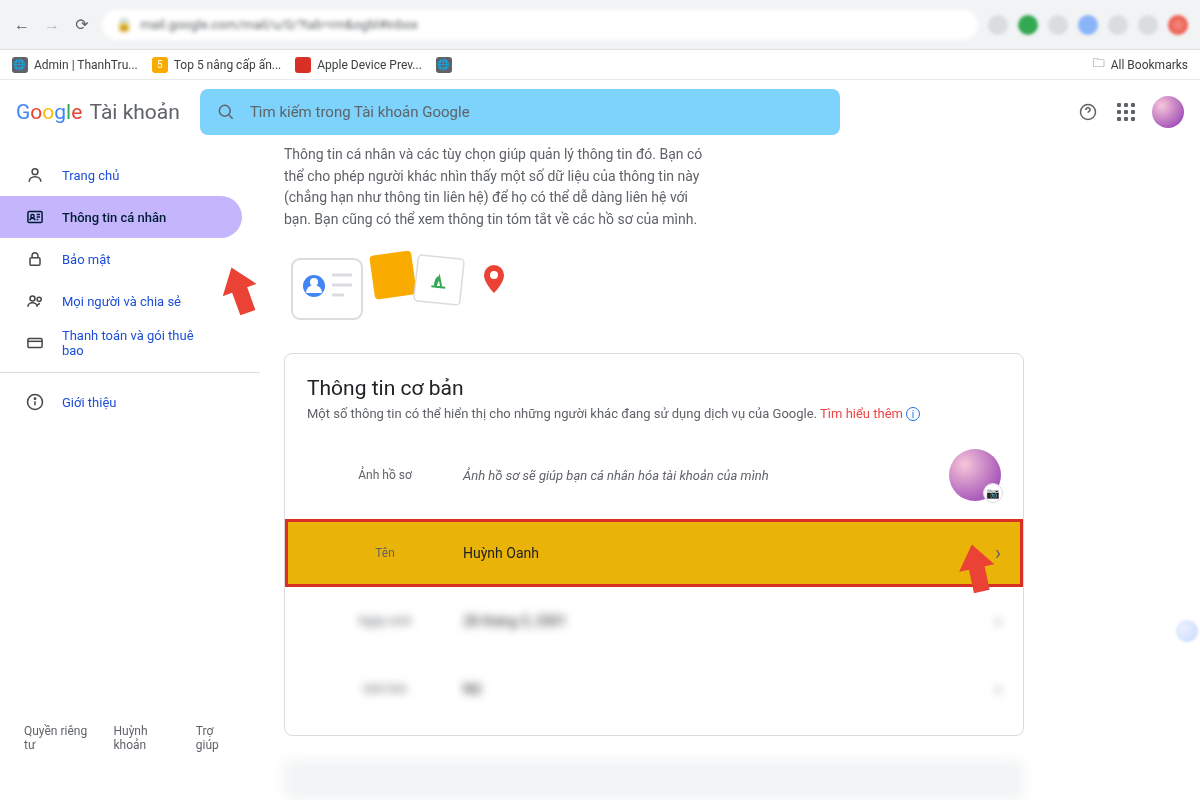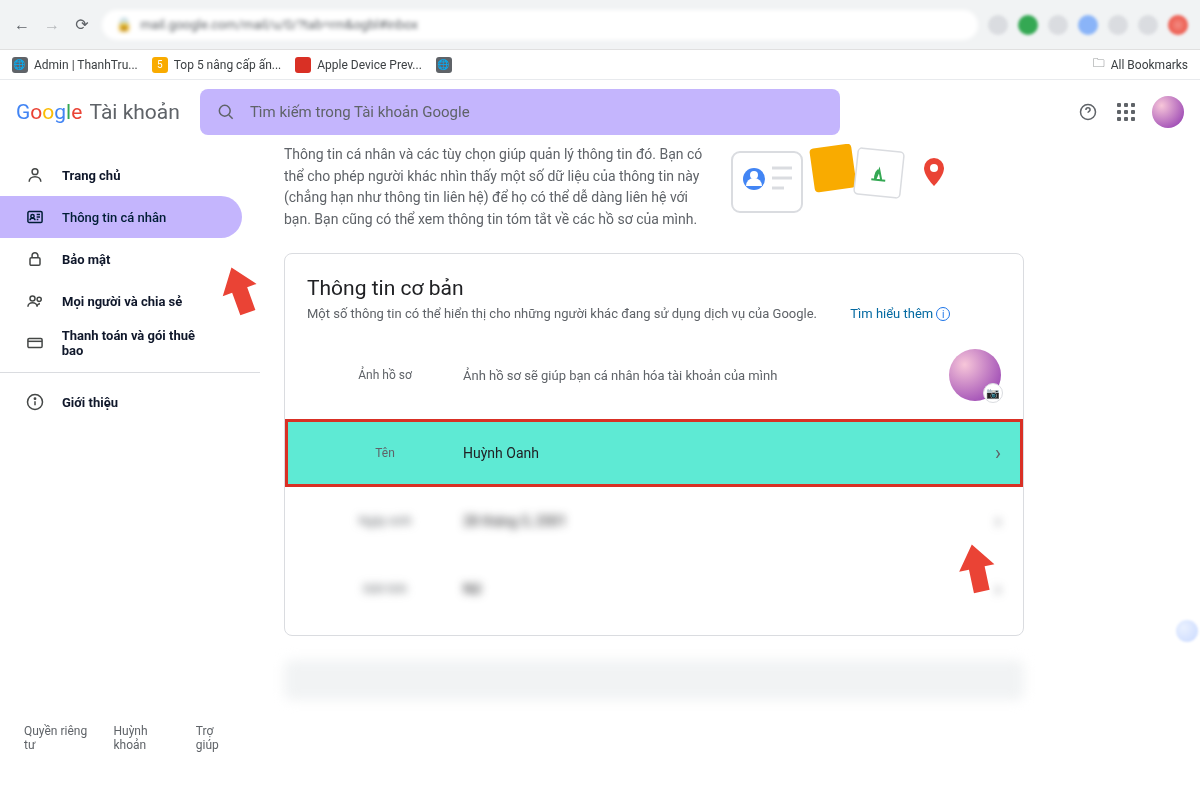--- a/index.html
+++ b/index.html
@@ -23,60 +23,60 @@
   .bm-favicon.globe { background: #5f6368; color: #fff; }
   .bm-favicon.red { background: #d93025; }
   .bm-favicon.orange { background: #f9ab00; color:#fff; }
   .bookmarks-right { margin-left: auto; display: flex; align-items: center; gap: 6px; }
   
   
   .app-header { height: 64px; display: flex; align-items: center; padding: 0 16px; gap: 20px; }
   .logo { font-size: 21px; font-weight: 400; user-select: none; }
   .logo .b { color: #4285F4; } .logo .r { color: #EA4335; } .logo .y { color: #FBBC05; } .logo .g { color: #34A853; }
   .logo .prod { color: #5f6368; margin-left: 2px; }
-  .search-box { width: 640px; height: 46px; background: #c4b5fd; border-radius: 8px; display: flex; align-items: center; padding: 0 16px; color: #5f6368; font-size: 15px; gap: 14px; }
+  .search-box { width: 640px; height: 46px; background: #7dd3fc; border-radius: 8px; display: flex; align-items: center; padding: 0 16px; color: #5f6368; font-size: 15px; gap: 14px; }
   .header-right { margin-left: auto; display: flex; align-items: center; gap: 14px; }
   .help-ico, .apps-ico { width: 24px; height: 24px; color: #5f6368; display: flex; align-items: center; justify-content: center; }
   .avatar-small { width: 32px; height: 32px; border-radius: 50%; background: radial-gradient(circle at 30% 30%, #f7c6d9, #a04eb6 80%); }
   .apps-grid { display: grid; grid-template-columns: repeat(3, 4px); grid-template-rows: repeat(3, 4px); gap: 3px; }
   .apps-grid span { width: 4px; height: 4px; background: #5f6368; border-radius: 1px; }
   
   
   .content { display: flex; height: calc(800px - 50px - 30px - 64px); }
   .sidebar { width: 260px; padding-top: 10px; display: flex; flex-direction: column; }
-  .nav-item { display: flex; align-items: center; gap: 16px; padding: 0 24px; height: 42px; font-size: 13px; color: #0f172a; border-radius: 0 21px 21px 0; margin-right: 18px; cursor: pointer; font-weight: bold; }
+  .nav-item { display: flex; align-items: center; gap: 16px; padding: 0 24px; height: 42px; font-size: 13px; color: #1d4ed8; border-radius: 0 21px 21px 0; margin-right: 18px; cursor: pointer; }
   .nav-item.active { background: #c4b5fd; color: #001d35; font-weight: 500; }
   .nav-item .ico { width: 22px; height: 22px; display: flex; align-items: center; justify-content: center; color: #444746; }
   .nav-item.active .ico { color: #001d35; }
   .nav-divider { height: 1px; background: #dadce0; margin: 8px 0; }
   .footer-links { margin-top: auto; padding: 0 24px 48px; display: flex; gap: 18px; font-size: 12px; color: #5f6368; }
   .footer-links span { cursor: pointer; }
   
   
   .main { flex: 1; padding: 0 20px 20px 24px; overflow: hidden; }
-  .intro-row { display: flex; gap: 20px; align-items: flex-start; margin-bottom: 22px; }
+  .intro-row { display: flex; gap: 20px; align-items: flex-start; margin-bottom: 22px; flex-direction: column; }
   .intro-text { font-size: 14px; color: #5f6368; line-height: 1.55; max-width: 420px; }
   .intro-illus { width: 240px; height: 80px; position: relative; }
   
   .card { border: 1px solid #dadce0; border-radius: 8px; padding: 22px 0 12px; width: 740px; }
   .card-pad { padding: 0 22px; }
   .card h2 { font-size: 21px; font-weight: 400; color: #202124; margin-bottom: 6px; }
   .card-sub { font-size: 13px; color: #5f6368; }
-  .card-sub a { color: #0369a1; text-decoration: none; margin-left: 30px; }
+  .card-sub a { color: #ef4444; text-decoration: none; }
   .learn-ico { display: inline-flex; width: 14px; height: 14px; border-radius: 50%; border: 1px solid #1a73e8; color: #1a73e8; font-size: 10px; align-items: center; justify-content: center; margin-left: 3px; }
   
   .row { display: flex; align-items: center; padding: 18px 22px; min-height: 68px; font-size: 13px; position: relative; }
   .row-label { width: 156px; color: #5f6368; font-size: 12px; text-align: center; }
   .row-val { flex: 1; color: #202124; font-size: 14px; }
-  .row-desc { flex: 1; font-size: 13px; color: #5f6368; }
+  .row-desc { flex: 1; font-size: 13px; color: #5f6368; font-style: italic; }
   .chev-right { color: #5f6368; font-size: 20px; }
   .avatar-large { width: 52px; height: 52px; border-radius: 50%; background: radial-gradient(circle at 30% 30%, #f7c6d9, #a04eb6 80%); position: relative; }
   .cam-badge { position: absolute; right: -2px; bottom: -2px; width: 20px; height: 20px; border-radius: 50%; background: #fff; border: 1px solid #dadce0; display: flex; align-items: center; justify-content: center; font-size: 11px; color: #5f6368; }
   
-  .row.highlighted { box-shadow: inset 0 0 0 3px #d93025; background: #5eead4; }
+  .row.highlighted { box-shadow: inset 0 0 0 3px #d93025; background: #eab308; }
   .row.blurred .row-label, .row.blurred .row-val, .row.blurred .chev-right { filter: blur(4px); }
   
   .blur-section { margin-top: 24px; filter: blur(6px); width: 740px; height: 40px; background: #f1f3f4; border-radius: 8px; }
   
   
   .ptr-arrow { position: absolute; width: 44px; height: 54px; z-index: 50; }
   .ptr-arrow svg { width: 100%; height: 100%; }
   
   .side-orb { position: absolute; right: 2px; top: 620px; width: 22px; height: 22px; border-radius: 50%; background: radial-gradient(circle at 35% 35%, #eaf1ff, #c9d9ff); filter: blur(1px); }
   

